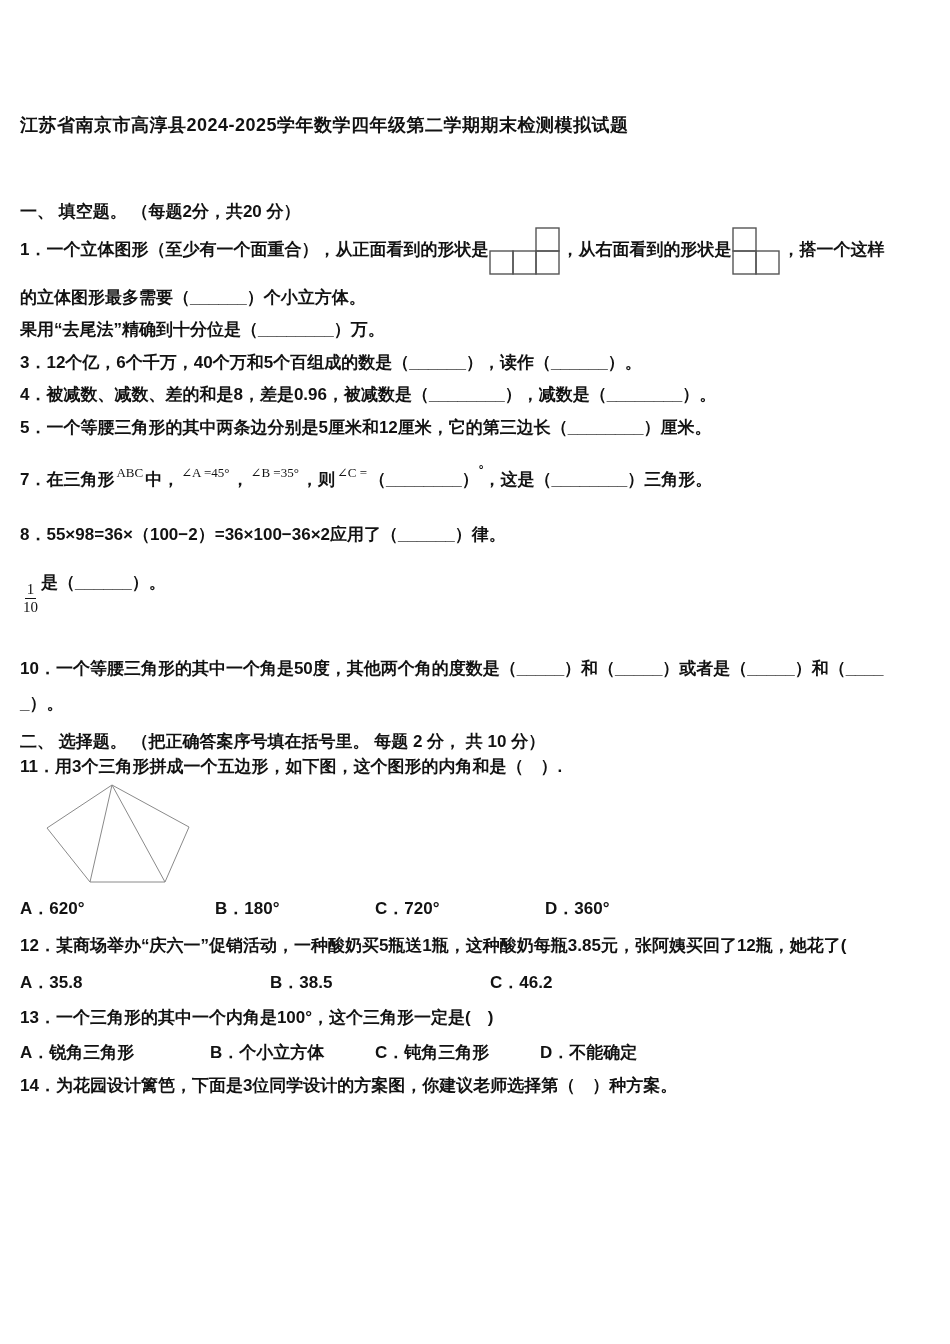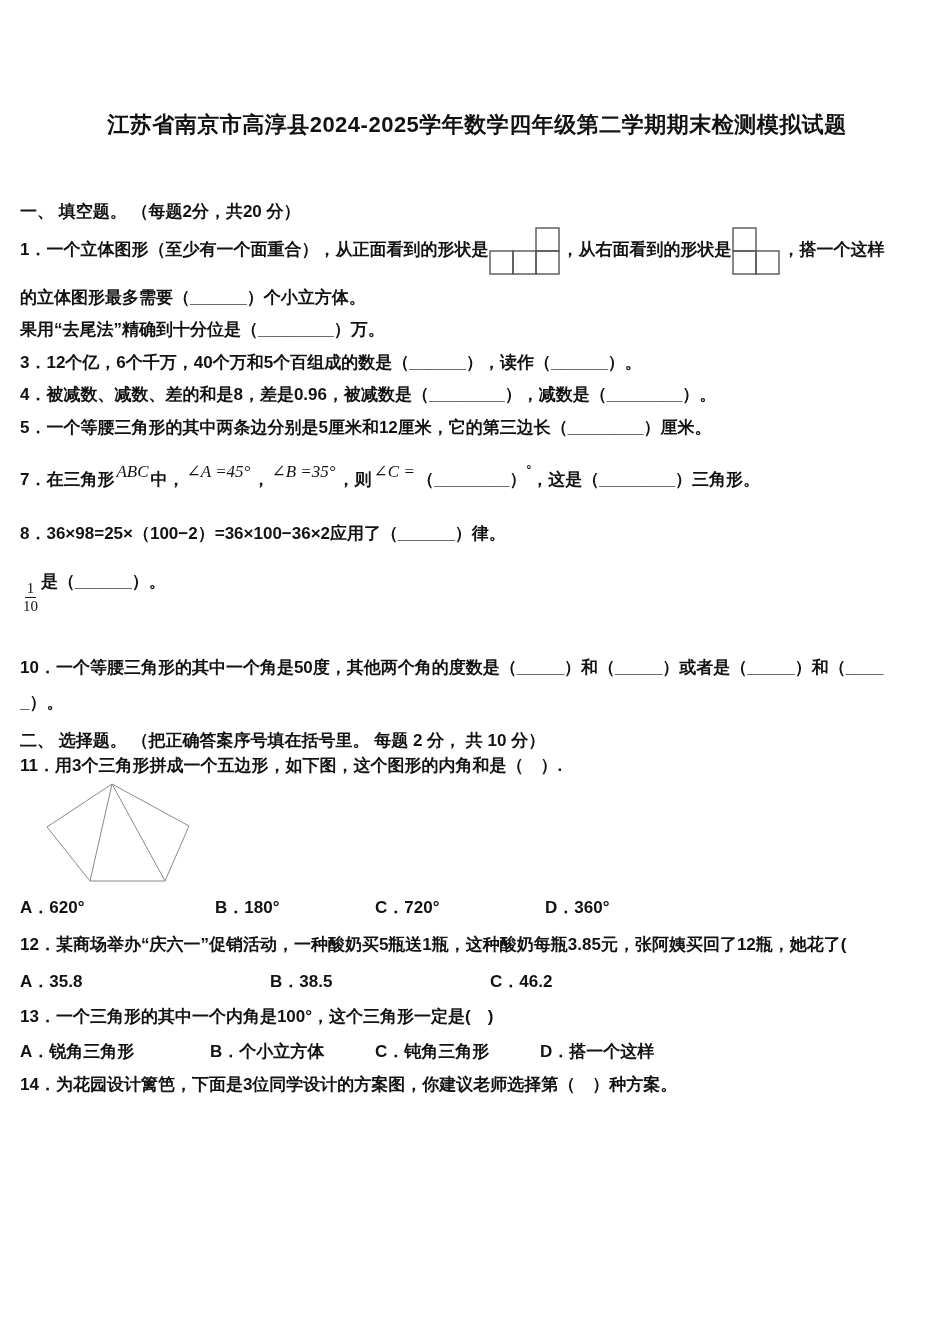--- a/index.html
+++ b/index.html
@@ -10,36 +10,34 @@
     background:#ffffff;
     color:#121212;
     font-family:"Liberation Sans","DejaVu Sans",sans-serif;
     font-weight:600;
     font-size:17px;
     overflow:hidden;
     box-sizing:border-box;
     padding:112px 16px 0 20px;
   }
   .title{
-    font-size:22px;
+    font-size:18px;
     font-weight:700;
-    text-align:center;
     line-height:26px;
     white-space:nowrap;
     letter-spacing:.5px;
   }
   .line{line-height:20px;white-space:nowrap;}
   .sec-heading{line-height:20px;white-space:nowrap;}
   .q1l1{line-height:52px;white-space:nowrap;}
   .q1l1 svg{vertical-align:middle;margin:0 1px;}
   .mi{
     font-family:"Liberation Serif","DejaVu Serif",serif;
-    font-style:italic;
     font-weight:500;
-    font-size:17px;
+    font-size:13px;
     position:relative;top:-8px;
     padding:0 2px;
   }
   sup.deg{font-size:12px;position:relative;top:-4px;}
   .frac{
     display:inline-flex;flex-direction:column;align-items:center;
     vertical-align:-6px;
     font-family:"Liberation Serif","DejaVu Serif",serif;
     font-weight:500;font-size:15px;line-height:1.15;
     margin:0 3px;
@@ -79,21 +77,21 @@
   <div class="line" style="margin-top:12px">果用“去尾法”精确到十分位是（________）万。</div>
 
   <div class="line" style="margin-top:13px">3．12个亿，6个千万，40个万和5个百组成的数是（______），读作（______）。</div>
   <div class="line" style="margin-top:12px">4．被减数、减数、差的和是8，差是0.96，被减数是（________），减数是（________）。</div>
   <div class="line" style="margin-top:13px">5．一个等腰三角形的其中两条边分别是5厘米和12厘米，它的第三边长（________）厘米。</div>
 
   <div class="line" style="margin-top:26px">
     <span>7．在三角形</span><span class="mi">ABC</span><span>中，</span><span class="mi">∠A =45°</span><span>，</span><span class="mi">∠B =35°</span><span>，则</span><span class="mi">∠C =</span><span>（________）</span><sup class="deg">°</sup><span>，这是（________）三角形。</span>
   </div>
 
-  <div class="line" style="margin-top:34px">8．36×98=25×（100−2）=36×100−36×2应用了（______）律。</div>
+  <div class="line" style="margin-top:34px">8．55×98=36×（100−2）=36×100−36×2应用了（______）律。</div>
 
   <div class="line" style="margin-top:28px">
     <span class="frac">
         <span class="num">1</span>
         <span class="den">10</span>
       </span><span>是（______）。</span>
   </div>
 
   <div class="line" style="margin-top:43px">10．一个等腰三角形的其中一个角是50度，其他两个角的度数是（_____）和（_____）或者是（_____）和（____</div>
   <div class="line" style="margin-top:15px">_）。</div>
@@ -125,18 +123,18 @@
     <span style="width:220px">B．38.5</span>
     <span>C．46.2</span>
   </div>
 
   <div class="line" style="margin-top:15px">13．一个三角形的其中一个内角是100°，这个三角形一定是(　)</div>
 
   <div class="opts" style="margin-top:15px">
     <span style="width:190px">A．锐角三角形</span>
     <span style="width:165px">B．个小立方体</span>
     <span style="width:165px">C．钝角三角形</span>
-    <span>D．搭一个这样</span>
+    <span>D．不能确定</span>
   </div>
 
   <div class="line" style="margin-top:13px">14．为花园设计篱笆，下面是3位同学设计的方案图，你建议老师选择第（　）种方案。</div>
 
 </div>
 
 </body></html>

